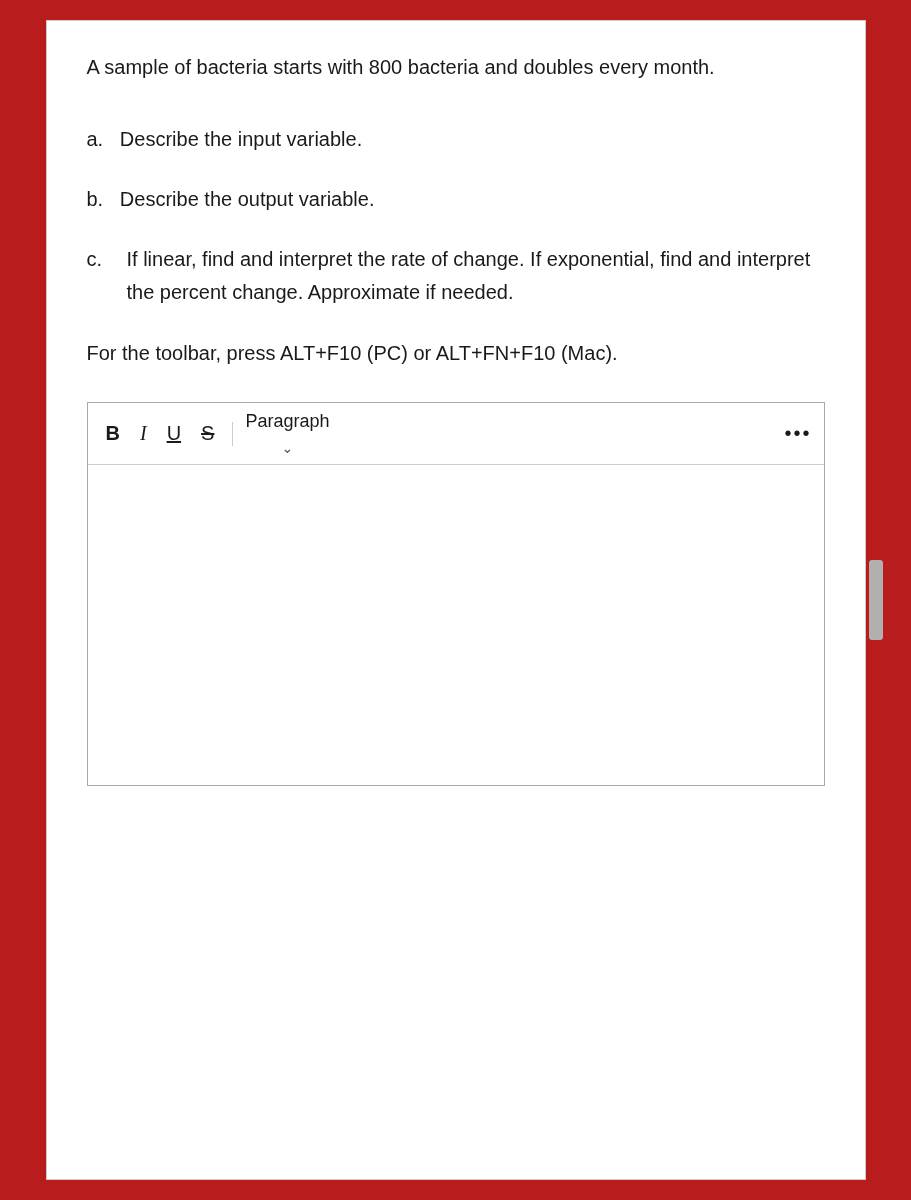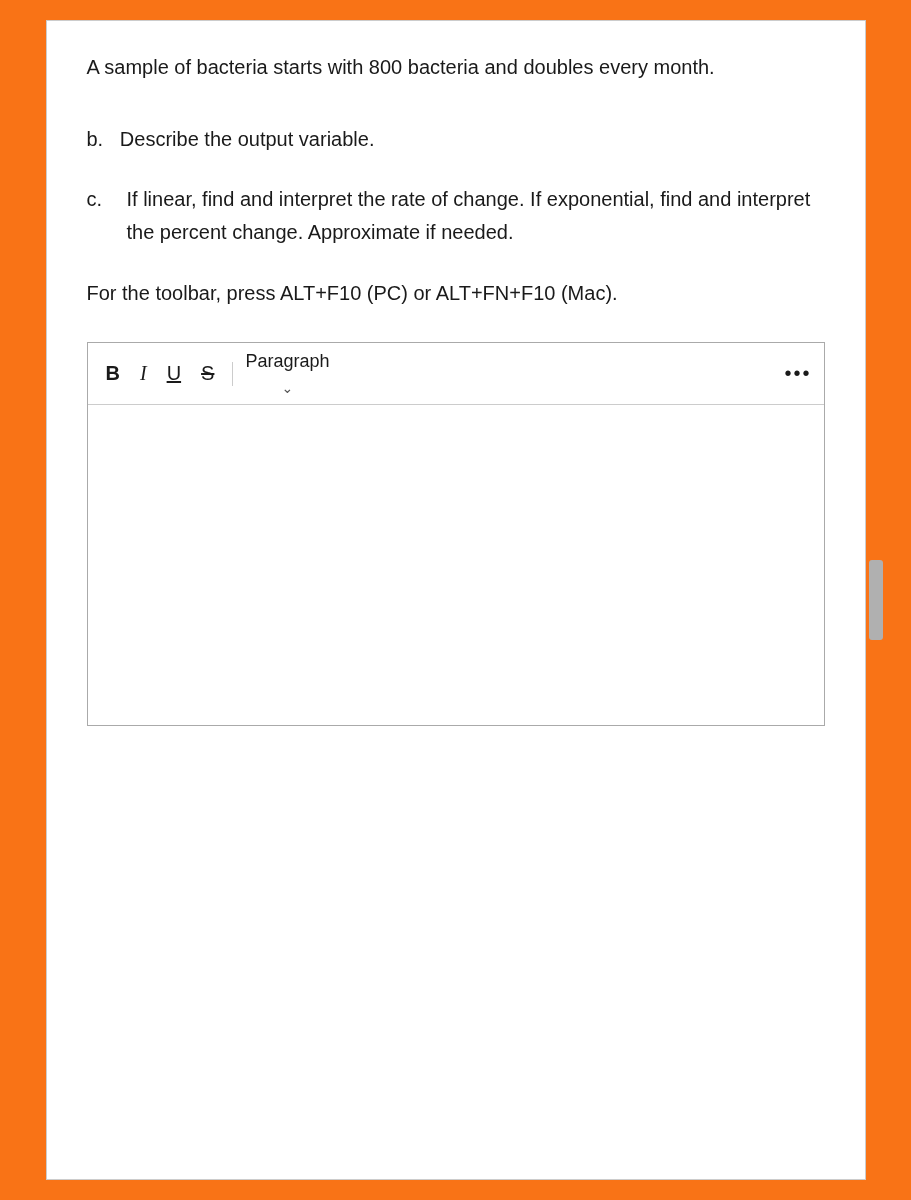--- a/index.html
+++ b/index.html
@@ -13,21 +13,21 @@
       display: flex;
       justify-content: center;
       align-items: flex-start;
       min-height: 1200px;
       font-family: Georgia, 'Times New Roman', serif;
     }
 
     .page-container {
       width: 911px;
       min-height: 1200px;
-      background: #f97316;
+      background: #b91c1c;
       display: flex;
       justify-content: center;
       padding: 20px 40px;
     }
 
     .content-card {
       background: #ffffff;
       border: 1px solid #cccccc;
       width: 820px;
       padding: 30px 40px 30px 40px;
@@ -170,20 +170,24 @@
     }
   </style>
 </head>
 <body>
 
 <div class="page-container">
   <div class="content-card">
 
     <div class="problem-text">A sample of bacteria starts with 800 bacteria and doubles every month.</div>
 
+    <div class="part-section">
+      <span>a.</span>&nbsp;&nbsp;
+      <span>Describe the input variable.</span>
+    </div>
 
     <div class="part-section">
       <span>b.</span>&nbsp;&nbsp;
       <span>Describe the output variable.</span>
     </div>
 
     <div class="part-c">
       <span class="part-c-label">c.</span>
       <span class="part-c-content">If linear, find and interpret the rate of change.  If exponential, find and interpret the percent change. Approximate if needed.</span>
     </div>

